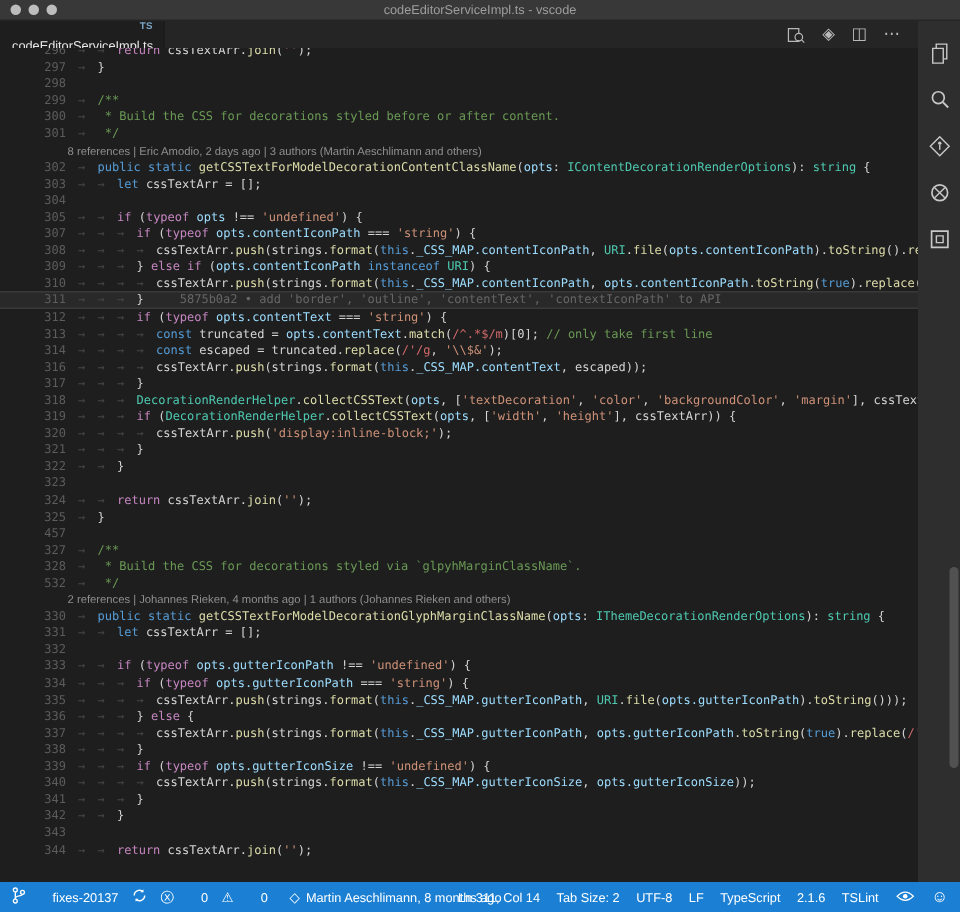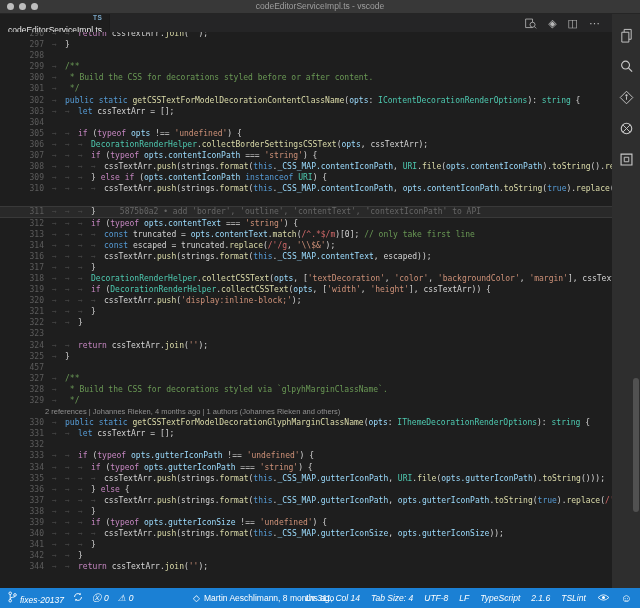--- a/index.html
+++ b/index.html
@@ -20,39 +20,39 @@
   .tab-actions{margin-left:auto;display:flex;align-items:center;gap:11px;padding-right:12px;color:#b8b8b8;}
   .tab-actions .tbact{font-size:11px;line-height:11px;display:flex;align-items:center;}
   
   .activitybar{position:absolute;top:14px;right:0;width:28px;bottom:20px;background:#2e2e2e;padding-top:6px;}
   .abicon{height:31px;display:flex;align-items:center;justify-content:center;}
   
   .editor{position:absolute;top:32px;left:0;right:28px;bottom:20px;overflow:hidden;background:#1e1e1e;}
   .code{margin-top:-4px;font-family:"DejaVu Sans Mono",monospace;font-size:8px;}
   .row{height:11.1px;line-height:11.1px;display:flex;white-space:pre;padding-left:20px;}
   .row.current{background:rgba(255,255,255,0.05);
-               box-shadow:inset 0 1px 0 rgba(255,255,255,0.08),inset 0 -1px 0 rgba(255,255,255,0.08);margin-top:12px;}
+               box-shadow:inset 0 1px 0 rgba(255,255,255,0.08),inset 0 -1px 0 rgba(255,255,255,0.08);}
   .ln{flex:none;width:32px;box-sizing:border-box;padding-right:8px;text-align:right;color:#5c5c5c;}
   .codetext{flex:1;overflow:hidden;white-space:pre;}
   .ind{display:inline-block;width:13px;color:#464646;}
   .codelens{height:11.1px;line-height:12px;padding-left:45px;font-size:7.5px;color:#8f8f8f;
             font-family:"Liberation Sans",sans-serif;white-space:nowrap;overflow:hidden;}
   .blame{color:#666;padding-left:24px;}
   .kw{color:#c586c0}.bl{color:#569cd6}.ty{color:#4ec9b0}.fn{color:#dcdcaa}
   .vr{color:#9cdcfe}.st{color:#ce9178}.rx{color:#d16969}.cm{color:#6a9955}.pl{color:#d4d4d4}
   
   .mac-scroll{position:absolute;right:1px;top:378px;width:6px;height:134px;border-radius:3px;
               background:rgba(255,255,255,0.17);}
   
   .statusbar{position:absolute;left:0;right:0;bottom:0;height:20px;background:#1b80d4;color:#fff;
              display:flex;align-items:center;font-size:8.5px;padding:0 8px;box-sizing:border-box;}
   .sb-left{display:flex;align-items:center;gap:9px;}
   .sb-center{position:absolute;left:193px;top:0;bottom:0;display:flex;align-items:center;gap:4px;}
   .sb-right{margin-left:auto;display:flex;align-items:center;gap:11px;padding-left:20px;}
-  .sb-item{display:flex;align-items:flex-end;gap:3px;white-space:nowrap;font-style:italic;}
+  .sb-item{display:flex;align-items:center;gap:18px;white-space:nowrap;}
   .sb-glyph{font-size:9px;line-height:9px;}
   .smiley{font-size:11px;line-height:11px;}
 </style>
 </head>
 <body>
 
 <div class="window">
 
   <div class="titlebar">
     <div class="traffic">
@@ -118,25 +118,25 @@
     </div>
 
   <div class="editor">
     <div class="code" id="code">
         <div class="row"><span class="ln">296</span><span class="codetext"><span class="ind">→</span><span class="ind">→</span><span class="kw">return</span><span class="pl"> cssTextArr.</span><span class="fn">join</span><span class="pl">(</span><span class="st">''</span><span class="pl">);</span></span></div>
         <div class="row"><span class="ln">297</span><span class="codetext"><span class="ind">→</span><span class="pl">}</span></span></div>
         <div class="row"><span class="ln">298</span><span class="codetext"></span></div>
         <div class="row"><span class="ln">299</span><span class="codetext"><span class="ind">→</span><span class="cm">/**</span></span></div>
         <div class="row"><span class="ln">300</span><span class="codetext"><span class="ind">→</span><span class="cm"> * Build the CSS for decorations styled before or after content.</span></span></div>
         <div class="row"><span class="ln">301</span><span class="codetext"><span class="ind">→</span><span class="cm"> */</span></span></div>
+        <div class="codelens">8 references | Eric Amodio, 2 days ago | 3 authors (Martin Aeschlimann and others)</div>
         <div class="row"><span class="ln">302</span><span class="codetext"><span class="ind">→</span><span class="bl">public static </span><span class="fn">getCSSTextForModelDecorationContentClassName</span><span class="pl">(</span><span class="vr">opts</span><span class="pl">: </span><span class="ty">IContentDecorationRenderOptions</span><span class="pl">): </span><span class="ty">string</span><span class="pl"> {</span></span></div>
         <div class="row"><span class="ln">303</span><span class="codetext"><span class="ind">→</span><span class="ind">→</span><span class="bl">let </span><span class="pl">cssTextArr = [];</span></span></div>
         <div class="row"><span class="ln">304</span><span class="codetext"></span></div>
         <div class="row"><span class="ln">305</span><span class="codetext"><span class="ind">→</span><span class="ind">→</span><span class="kw">if</span><span class="pl"> (</span><span class="kw">typeof</span><span class="pl"> </span><span class="vr">opts</span><span class="pl"> !== </span><span class="st">'undefined'</span><span class="pl">) {</span></span></div>
-        <div class="row"><span class="ln">306</span><span class="codetext"><span class="ind">→</span><span class="ind">→</span><span class="ind">→</span><span class="ty">DecorationRenderHelper</span><span class="pl">.</span><span class="fn">collectBorderSettingsCSSText</span><span class="pl">(</span><span class="vr">opts</span><span class="pl">, cssTextArr);</span></span></div>
         <div class="row"><span class="ln">307</span><span class="codetext"><span class="ind">→</span><span class="ind">→</span><span class="ind">→</span><span class="kw">if</span><span class="pl"> (</span><span class="kw">typeof</span><span class="pl"> </span><span class="vr">opts.contentIconPath</span><span class="pl"> === </span><span class="st">'string'</span><span class="pl">) {</span></span></div>
         <div class="row"><span class="ln">308</span><span class="codetext"><span class="ind">→</span><span class="ind">→</span><span class="ind">→</span><span class="ind">→</span><span class="pl">cssTextArr.</span><span class="fn">push</span><span class="pl">(strings.</span><span class="fn">format</span><span class="pl">(</span><span class="bl">this</span><span class="pl">.</span><span class="vr">_CSS_MAP.contentIconPath</span><span class="pl">, </span><span class="ty">URI</span><span class="pl">.</span><span class="fn">file</span><span class="pl">(</span><span class="vr">opts.contentIconPath</span><span class="pl">).</span><span class="fn">toString</span><span class="pl">().</span><span class="fn">replace</span></span></div>
         <div class="row"><span class="ln">309</span><span class="codetext"><span class="ind">→</span><span class="ind">→</span><span class="ind">→</span><span class="pl">} </span><span class="kw">else</span><span class="pl"> </span><span class="kw">if</span><span class="pl"> (</span><span class="vr">opts.contentIconPath</span><span class="pl"> </span><span class="bl">instanceof</span><span class="pl"> </span><span class="ty">URI</span><span class="pl">) {</span></span></div>
         <div class="row"><span class="ln">310</span><span class="codetext"><span class="ind">→</span><span class="ind">→</span><span class="ind">→</span><span class="ind">→</span><span class="pl">cssTextArr.</span><span class="fn">push</span><span class="pl">(strings.</span><span class="fn">format</span><span class="pl">(</span><span class="bl">this</span><span class="pl">.</span><span class="vr">_CSS_MAP.contentIconPath</span><span class="pl">, </span><span class="vr">opts.contentIconPath</span><span class="pl">.</span><span class="fn">toString</span><span class="pl">(</span><span class="bl">true</span><span class="pl">).</span><span class="fn">replace</span><span class="pl">(</span><span class="rx">/'/g</span></span></div>
         <div class="row current"><span class="ln">311</span><span class="codetext"><span class="ind">→</span><span class="ind">→</span><span class="ind">→</span><span class="pl">}</span><span class="blame">5875b0a2 • add 'border', 'outline', 'contentText', 'contextIconPath' to API</span></span></div>
         <div class="row"><span class="ln">312</span><span class="codetext"><span class="ind">→</span><span class="ind">→</span><span class="ind">→</span><span class="kw">if</span><span class="pl"> (</span><span class="kw">typeof</span><span class="pl"> </span><span class="vr">opts.contentText</span><span class="pl"> === </span><span class="st">'string'</span><span class="pl">) {</span></span></div>
         <div class="row"><span class="ln">313</span><span class="codetext"><span class="ind">→</span><span class="ind">→</span><span class="ind">→</span><span class="ind">→</span><span class="bl">const </span><span class="pl">truncated = </span><span class="vr">opts.contentText</span><span class="pl">.</span><span class="fn">match</span><span class="pl">(</span><span class="rx">/^.*$/m</span><span class="pl">)[0]; </span><span class="cm">// only take first line</span></span></div>
         <div class="row"><span class="ln">314</span><span class="codetext"><span class="ind">→</span><span class="ind">→</span><span class="ind">→</span><span class="ind">→</span><span class="bl">const </span><span class="pl">escaped = truncated.</span><span class="fn">replace</span><span class="pl">(</span><span class="rx">/'/g</span><span class="pl">, </span><span class="st">'\\$&amp;'</span><span class="pl">);</span></span></div>
         <div class="row"><span class="ln">316</span><span class="codetext"><span class="ind">→</span><span class="ind">→</span><span class="ind">→</span><span class="ind">→</span><span class="pl">cssTextArr.</span><span class="fn">push</span><span class="pl">(strings.</span><span class="fn">format</span><span class="pl">(</span><span class="bl">this</span><span class="pl">.</span><span class="vr">_CSS_MAP.contentText</span><span class="pl">, escaped));</span></span></div>
         <div class="row"><span class="ln">317</span><span class="codetext"><span class="ind">→</span><span class="ind">→</span><span class="ind">→</span><span class="pl">}</span></span></div>
@@ -144,35 +144,36 @@
         <div class="row"><span class="ln">319</span><span class="codetext"><span class="ind">→</span><span class="ind">→</span><span class="ind">→</span><span class="kw">if</span><span class="pl"> (</span><span class="ty">DecorationRenderHelper</span><span class="pl">.</span><span class="fn">collectCSSText</span><span class="pl">(</span><span class="vr">opts</span><span class="pl">, [</span><span class="st">'width'</span><span class="pl">, </span><span class="st">'height'</span><span class="pl">], cssTextArr)) {</span></span></div>
         <div class="row"><span class="ln">320</span><span class="codetext"><span class="ind">→</span><span class="ind">→</span><span class="ind">→</span><span class="ind">→</span><span class="pl">cssTextArr.</span><span class="fn">push</span><span class="pl">(</span><span class="st">'display:inline-block;'</span><span class="pl">);</span></span></div>
         <div class="row"><span class="ln">321</span><span class="codetext"><span class="ind">→</span><span class="ind">→</span><span class="ind">→</span><span class="pl">}</span></span></div>
         <div class="row"><span class="ln">322</span><span class="codetext"><span class="ind">→</span><span class="ind">→</span><span class="pl">}</span></span></div>
         <div class="row"><span class="ln">323</span><span class="codetext"></span></div>
         <div class="row"><span class="ln">324</span><span class="codetext"><span class="ind">→</span><span class="ind">→</span><span class="kw">return</span><span class="pl"> cssTextArr.</span><span class="fn">join</span><span class="pl">(</span><span class="st">''</span><span class="pl">);</span></span></div>
         <div class="row"><span class="ln">325</span><span class="codetext"><span class="ind">→</span><span class="pl">}</span></span></div>
         <div class="row"><span class="ln">457</span><span class="codetext"></span></div>
         <div class="row"><span class="ln">327</span><span class="codetext"><span class="ind">→</span><span class="cm">/**</span></span></div>
         <div class="row"><span class="ln">328</span><span class="codetext"><span class="ind">→</span><span class="cm"> * Build the CSS for decorations styled via `glpyhMarginClassName`.</span></span></div>
-        <div class="row"><span class="ln">329</span><span class="codetext"><span class="ind">→</span><span class="cm"> */</span></span></div>
+        <div class="row"><span class="ln">532</span><span class="codetext"><span class="ind">→</span><span class="cm"> */</span></span></div>
         <div class="codelens">2 references | Johannes Rieken, 4 months ago | 1 authors (Johannes Rieken and others)</div>
         <div class="row"><span class="ln">330</span><span class="codetext"><span class="ind">→</span><span class="bl">public static </span><span class="fn">getCSSTextForModelDecorationGlyphMarginClassName</span><span class="pl">(</span><span class="vr">opts</span><span class="pl">: </span><span class="ty">IThemeDecorationRenderOptions</span><span class="pl">): </span><span class="ty">string</span><span class="pl"> {</span></span></div>
         <div class="row"><span class="ln">331</span><span class="codetext"><span class="ind">→</span><span class="ind">→</span><span class="bl">let </span><span class="pl">cssTextArr = [];</span></span></div>
         <div class="row"><span class="ln">332</span><span class="codetext"></span></div>
         <div class="row"><span class="ln">333</span><span class="codetext"><span class="ind">→</span><span class="ind">→</span><span class="kw">if</span><span class="pl"> (</span><span class="kw">typeof</span><span class="pl"> </span><span class="vr">opts.gutterIconPath</span><span class="pl"> !== </span><span class="st">'undefined'</span><span class="pl">) {</span></span></div>
         <div class="row"><span class="ln">334</span><span class="codetext"><span class="ind">→</span><span class="ind">→</span><span class="ind">→</span><span class="kw">if</span><span class="pl"> (</span><span class="kw">typeof</span><span class="pl"> </span><span class="vr">opts.gutterIconPath</span><span class="pl"> === </span><span class="st">'string'</span><span class="pl">) {</span></span></div>
         <div class="row"><span class="ln">335</span><span class="codetext"><span class="ind">→</span><span class="ind">→</span><span class="ind">→</span><span class="ind">→</span><span class="pl">cssTextArr.</span><span class="fn">push</span><span class="pl">(strings.</span><span class="fn">format</span><span class="pl">(</span><span class="bl">this</span><span class="pl">.</span><span class="vr">_CSS_MAP.gutterIconPath</span><span class="pl">, </span><span class="ty">URI</span><span class="pl">.</span><span class="fn">file</span><span class="pl">(</span><span class="vr">opts.gutterIconPath</span><span class="pl">).</span><span class="fn">toString</span><span class="pl">()));</span></span></div>
         <div class="row"><span class="ln">336</span><span class="codetext"><span class="ind">→</span><span class="ind">→</span><span class="ind">→</span><span class="pl">} </span><span class="kw">else</span><span class="pl"> {</span></span></div>
         <div class="row"><span class="ln">337</span><span class="codetext"><span class="ind">→</span><span class="ind">→</span><span class="ind">→</span><span class="ind">→</span><span class="pl">cssTextArr.</span><span class="fn">push</span><span class="pl">(strings.</span><span class="fn">format</span><span class="pl">(</span><span class="bl">this</span><span class="pl">.</span><span class="vr">_CSS_MAP.gutterIconPath</span><span class="pl">, </span><span class="vr">opts.gutterIconPath</span><span class="pl">.</span><span class="fn">toString</span><span class="pl">(</span><span class="bl">true</span><span class="pl">).</span><span class="fn">replace</span><span class="pl">(</span><span class="rx">/'/g</span><span class="pl">, </span></span></div>
         <div class="row"><span class="ln">338</span><span class="codetext"><span class="ind">→</span><span class="ind">→</span><span class="ind">→</span><span class="pl">}</span></span></div>
         <div class="row"><span class="ln">339</span><span class="codetext"><span class="ind">→</span><span class="ind">→</span><span class="ind">→</span><span class="kw">if</span><span class="pl"> (</span><span class="kw">typeof</span><span class="pl"> </span><span class="vr">opts.gutterIconSize</span><span class="pl"> !== </span><span class="st">'undefined'</span><span class="pl">) {</span></span></div>
         <div class="row"><span class="ln">340</span><span class="codetext"><span class="ind">→</span><span class="ind">→</span><span class="ind">→</span><span class="ind">→</span><span class="pl">cssTextArr.</span><span class="fn">push</span><span class="pl">(strings.</span><span class="fn">format</span><span class="pl">(</span><span class="bl">this</span><span class="pl">.</span><span class="vr">_CSS_MAP.gutterIconSize</span><span class="pl">, </span><span class="vr">opts.gutterIconSize</span><span class="pl">));</span></span></div>
         <div class="row"><span class="ln">341</span><span class="codetext"><span class="ind">→</span><span class="ind">→</span><span class="ind">→</span><span class="pl">}</span></span></div>
         <div class="row"><span class="ln">342</span><span class="codetext"><span class="ind">→</span><span class="ind">→</span><span class="pl">}</span></span></div>
+        <div class="row"><span class="ln">343</span><span class="codetext"></span></div>
         <div class="row"><span class="ln">344</span><span class="codetext"><span class="ind">→</span><span class="ind">→</span><span class="kw">return</span><span class="pl"> cssTextArr.</span><span class="fn">join</span><span class="pl">(</span><span class="st">''</span><span class="pl">);</span></span></div>
       </div>
   </div>
 
   <div class="mac-scroll"></div>
 
   <div class="statusbar">
     <div class="sb-left" id="sbLeft">
         <span class="sb-item">
           <span class="sb-glyph"><svg width="9" height="12" viewBox="0 0 9 12">
@@ -201,21 +202,21 @@
       </div>
     <div class="sb-center" id="sbCenter">
         <span class="sb-glyph">◇</span>
         <span>Martin Aeschlimann, 8 months ago</span>
       </div>
     <div class="sb-right" id="sbRight">
         <span class="sb-item">
           <span>Ln 311, Col 14</span>
         </span>
         <span class="sb-item">
-          <span>Tab Size: 4</span>
+          <span>Tab Size: 2</span>
         </span>
         <span class="sb-item">
           <span>UTF-8</span>
         </span>
         <span class="sb-item">
           <span>LF</span>
         </span>
         <span class="sb-item">
           <span>TypeScript</span>
         </span>

